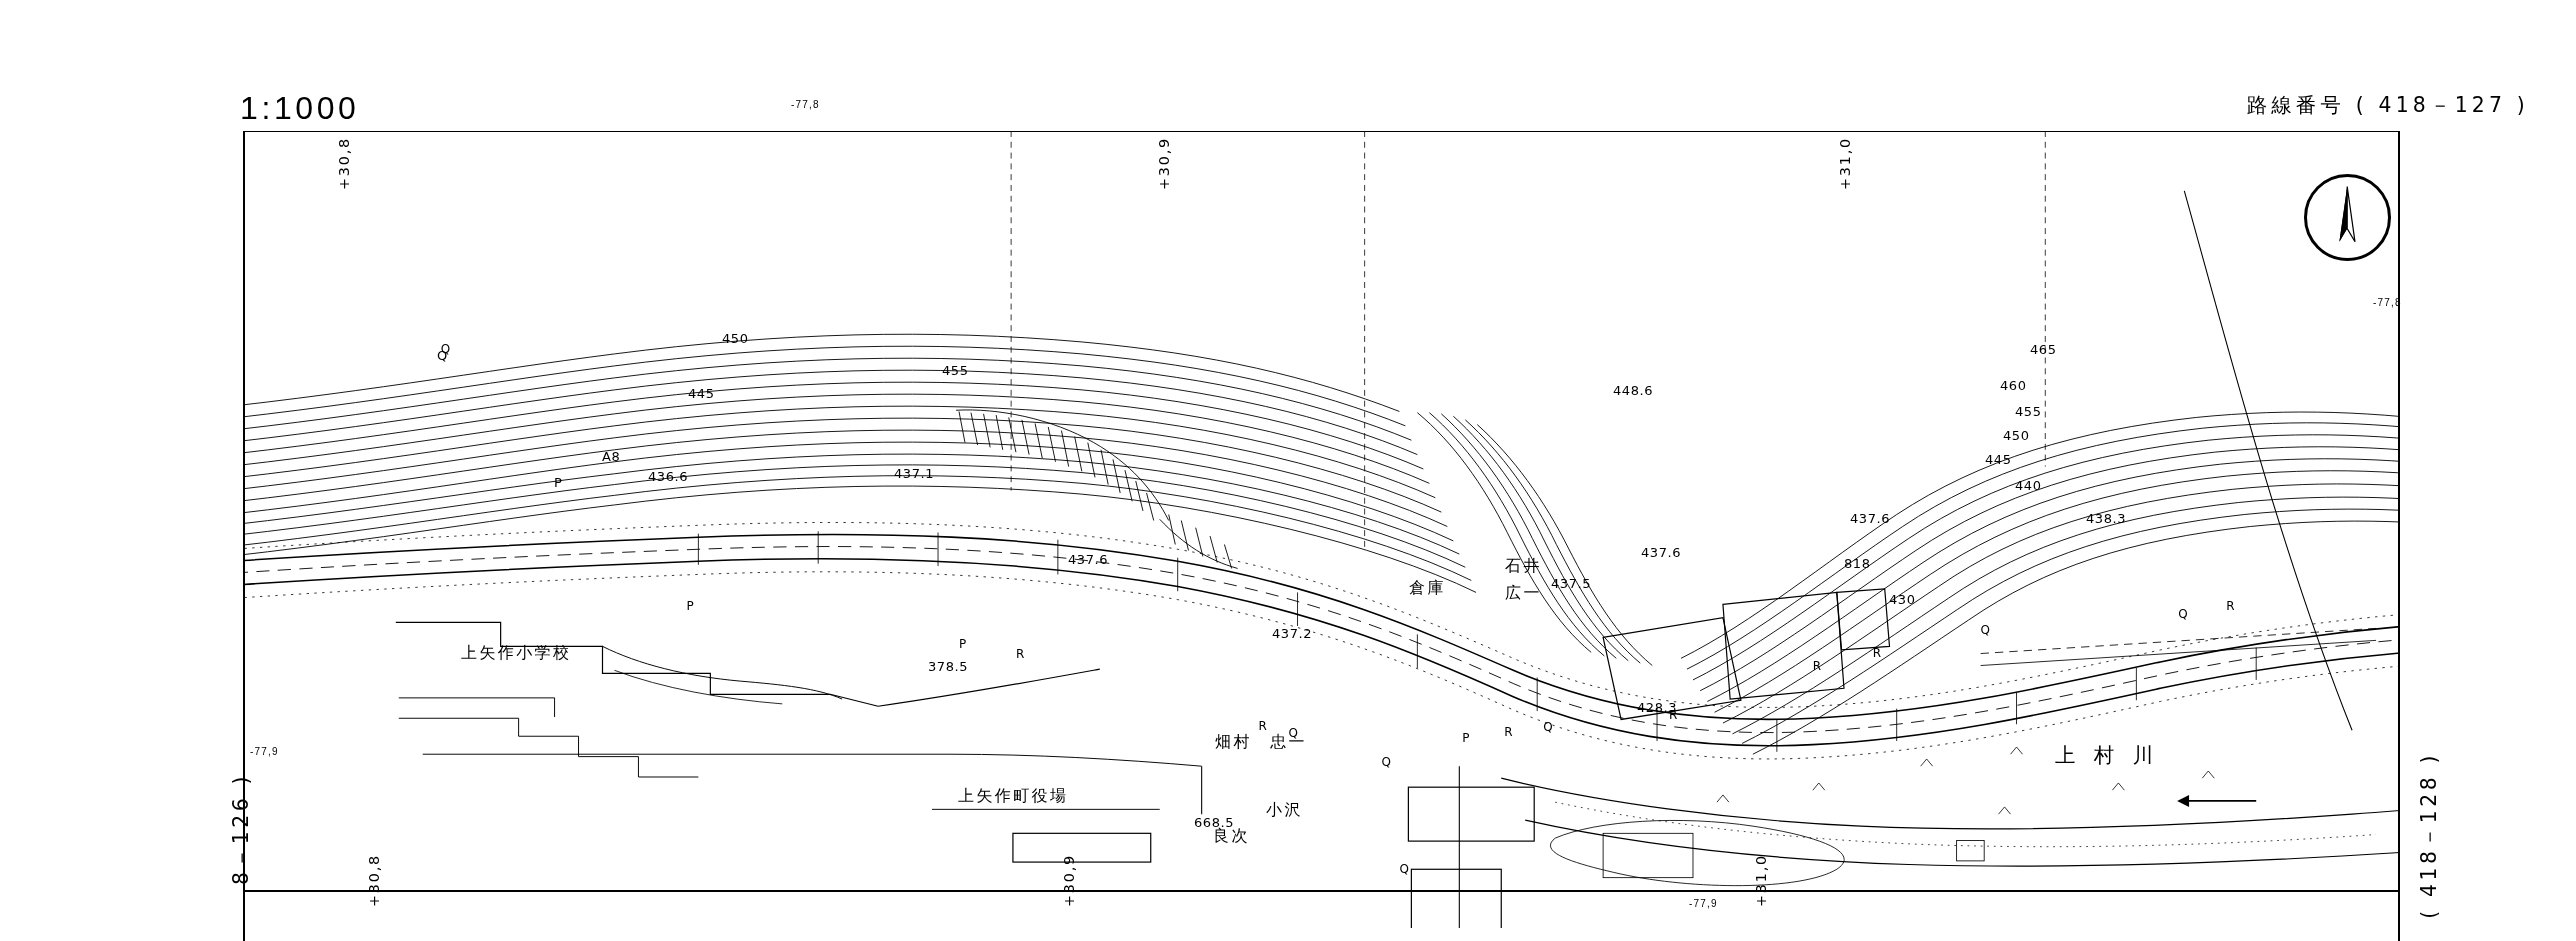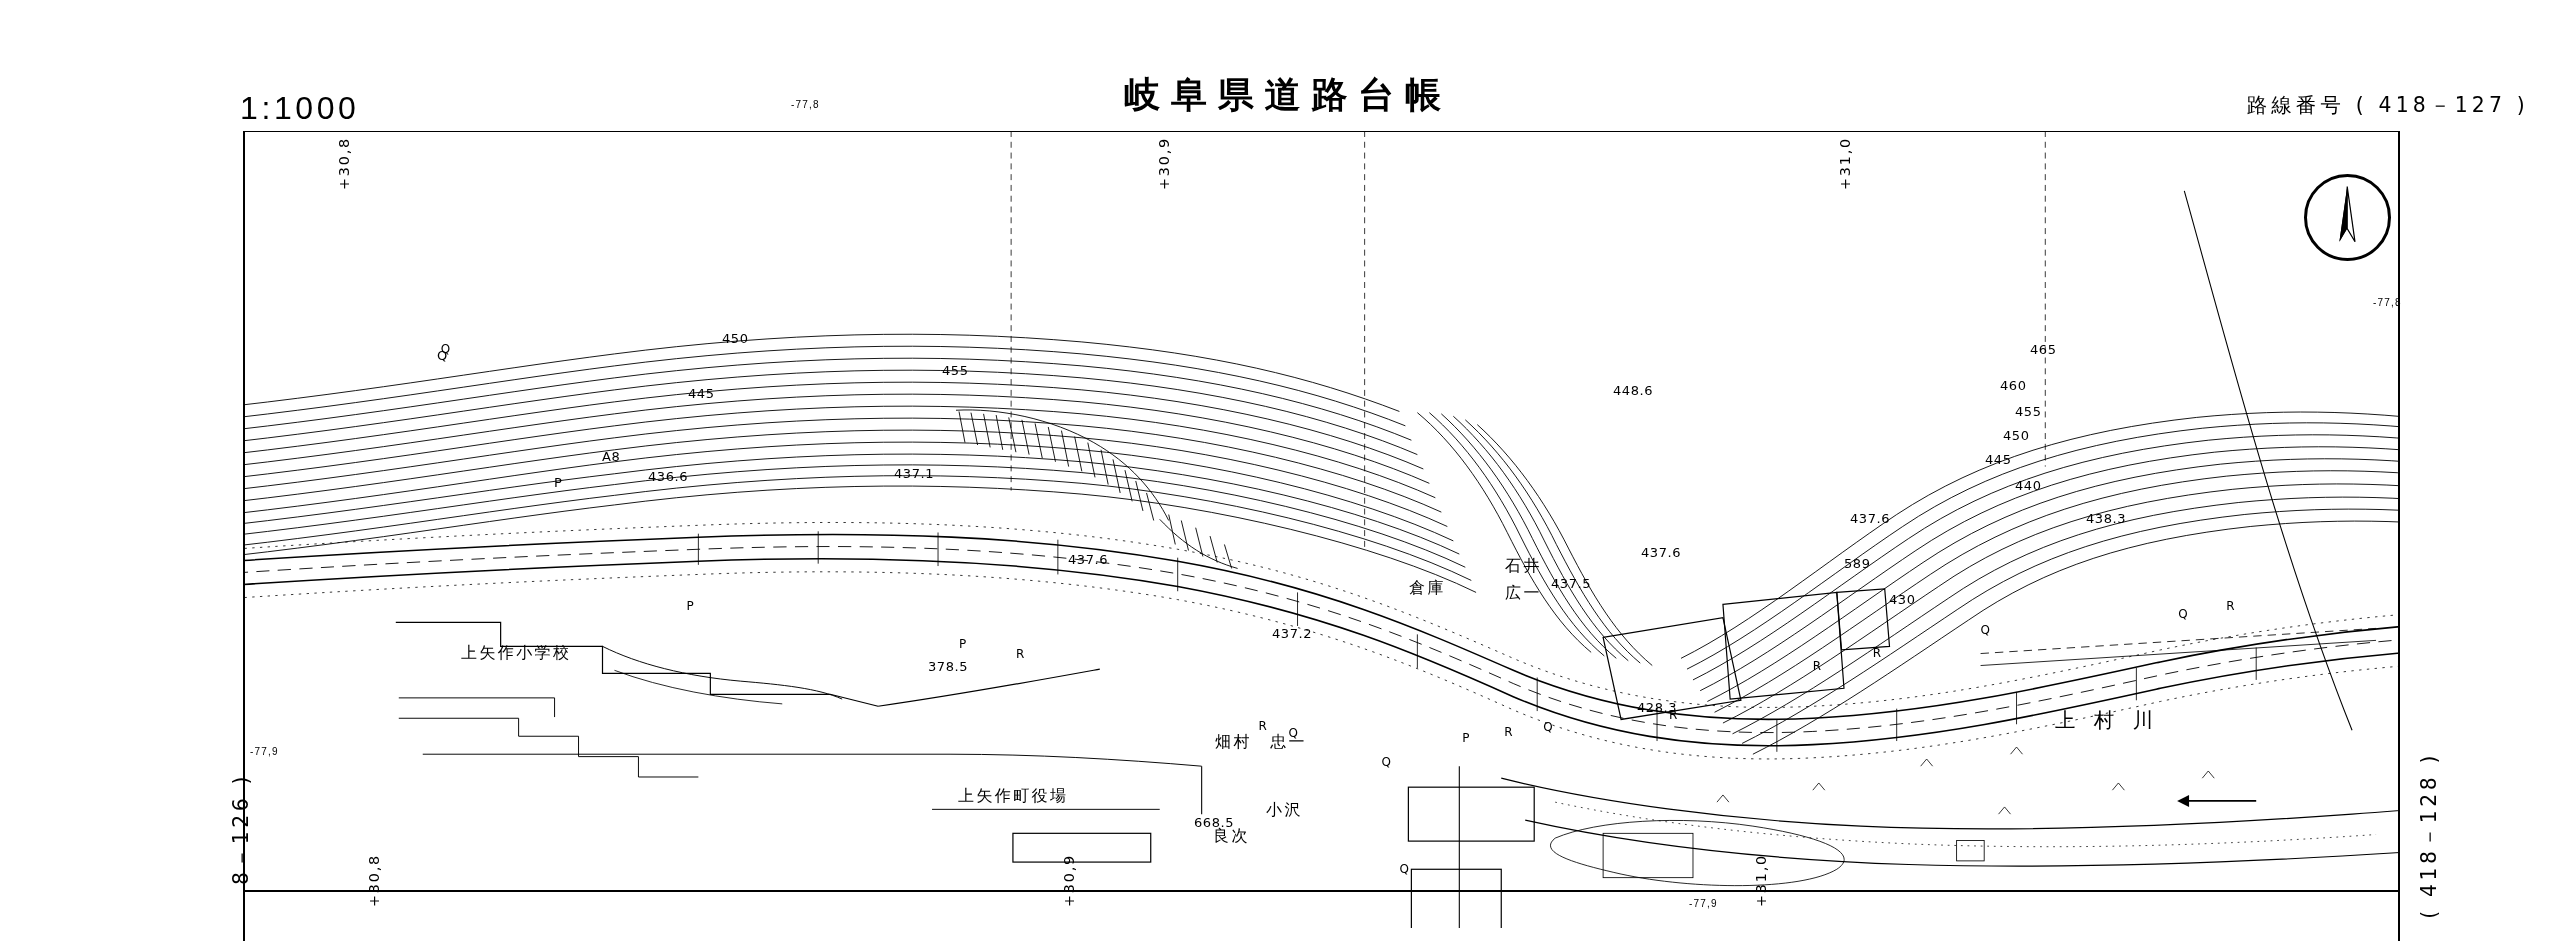--- a/index.html
+++ b/index.html
@@ -31,37 +31,36 @@
          font-family:Liberation Sans, sans-serif;white-space:nowrap;}
   .bigv{position:absolute;font-size:20.4px;letter-spacing:3.6px;
         writing-mode:vertical-rl;transform:rotate(180deg);
         font-family:"DejaVu Sans", sans-serif;white-space:nowrap;}
 
   
   .mlabel{position:absolute;font-size:15.6px;letter-spacing:1.2px;white-space:nowrap;
           font-family:"DejaVu Sans", sans-serif;}
   .mlabel.jp{font-size:16px;letter-spacing:2.4px;margin-top:44px;}
   .mlabel.small{font-size:13px;letter-spacing:0.6px;}
-  .mlabel.river{font-size:20.4px;letter-spacing:6px;}
+  .mlabel.river{font-size:20.4px;letter-spacing:6px;margin-top:35px;}
 
   
   .compass{position:absolute;left:2304px;top:174px;width:81px;height:81px;
            border:3px solid #000;border-radius:50%;background:#fff;}
   .compass svg{position:absolute;left:0;top:0;}
 
   
   .maplayer{position:absolute;left:243px;top:131px;width:2157px;height:797px;}
 </style>
 </head>
 <body>
 
 <div class="sheet">
 
   <div class="scale-label">1:1000</div>
-  <div class="sheet-title">岐阜県道路台帳</div>
   <div class="route-no">路線番号 ( 418－127 )</div>
 
   <div class="frame"></div>
   <div class="frame-inner-bottom"></div>
   <div class="left-rule"></div>
   <div class="right-rule"></div>
 
   <svg class="maplayer" viewBox="0 0 3600 1330" preserveAspectRatio="none">
     <defs>
       <clipPath id="frameclip">
@@ -236,21 +235,21 @@
   <div class="mlabel small" style="left:894px;top:466px">437.1</div>
   <div class="mlabel small" style="left:1068px;top:552px">437.6</div>
   <div class="mlabel small" style="left:1272px;top:626px">437.2</div>
   <div class="mlabel small" style="left:1551px;top:576px">437.5</div>
   <div class="mlabel small" style="left:1641px;top:545px">437.6</div>
   <div class="mlabel small" style="left:1613px;top:383px">448.6</div>
   <div class="mlabel small" style="left:928px;top:659px">378.5</div>
   <div class="mlabel small" style="left:1194px;top:815px">668.5</div>
   <div class="mlabel small" style="left:1637px;top:700px">428.3</div>
   <div class="mlabel small" style="left:1889px;top:592px">430</div>
-  <div class="mlabel small" style="left:1844px;top:556px">589</div>
+  <div class="mlabel small" style="left:1844px;top:556px">818</div>
   <div class="mlabel small" style="left:1850px;top:511px">437.6</div>
   <div class="mlabel small" style="left:2015px;top:478px">440</div>
   <div class="mlabel small" style="left:1985px;top:452px">445</div>
   <div class="mlabel small" style="left:2003px;top:428px">450</div>
   <div class="mlabel small" style="left:2015px;top:404px">455</div>
   <div class="mlabel small" style="left:2000px;top:378px">460</div>
   <div class="mlabel small" style="left:2030px;top:342px">465</div>
   <div class="mlabel small" style="left:2086px;top:511px">438.3</div>
   <div class="mlabel small" style="left:602px;top:449px">A8</div>
   <div class="mlabel small" style="left:554px;top:475px">P</div>

